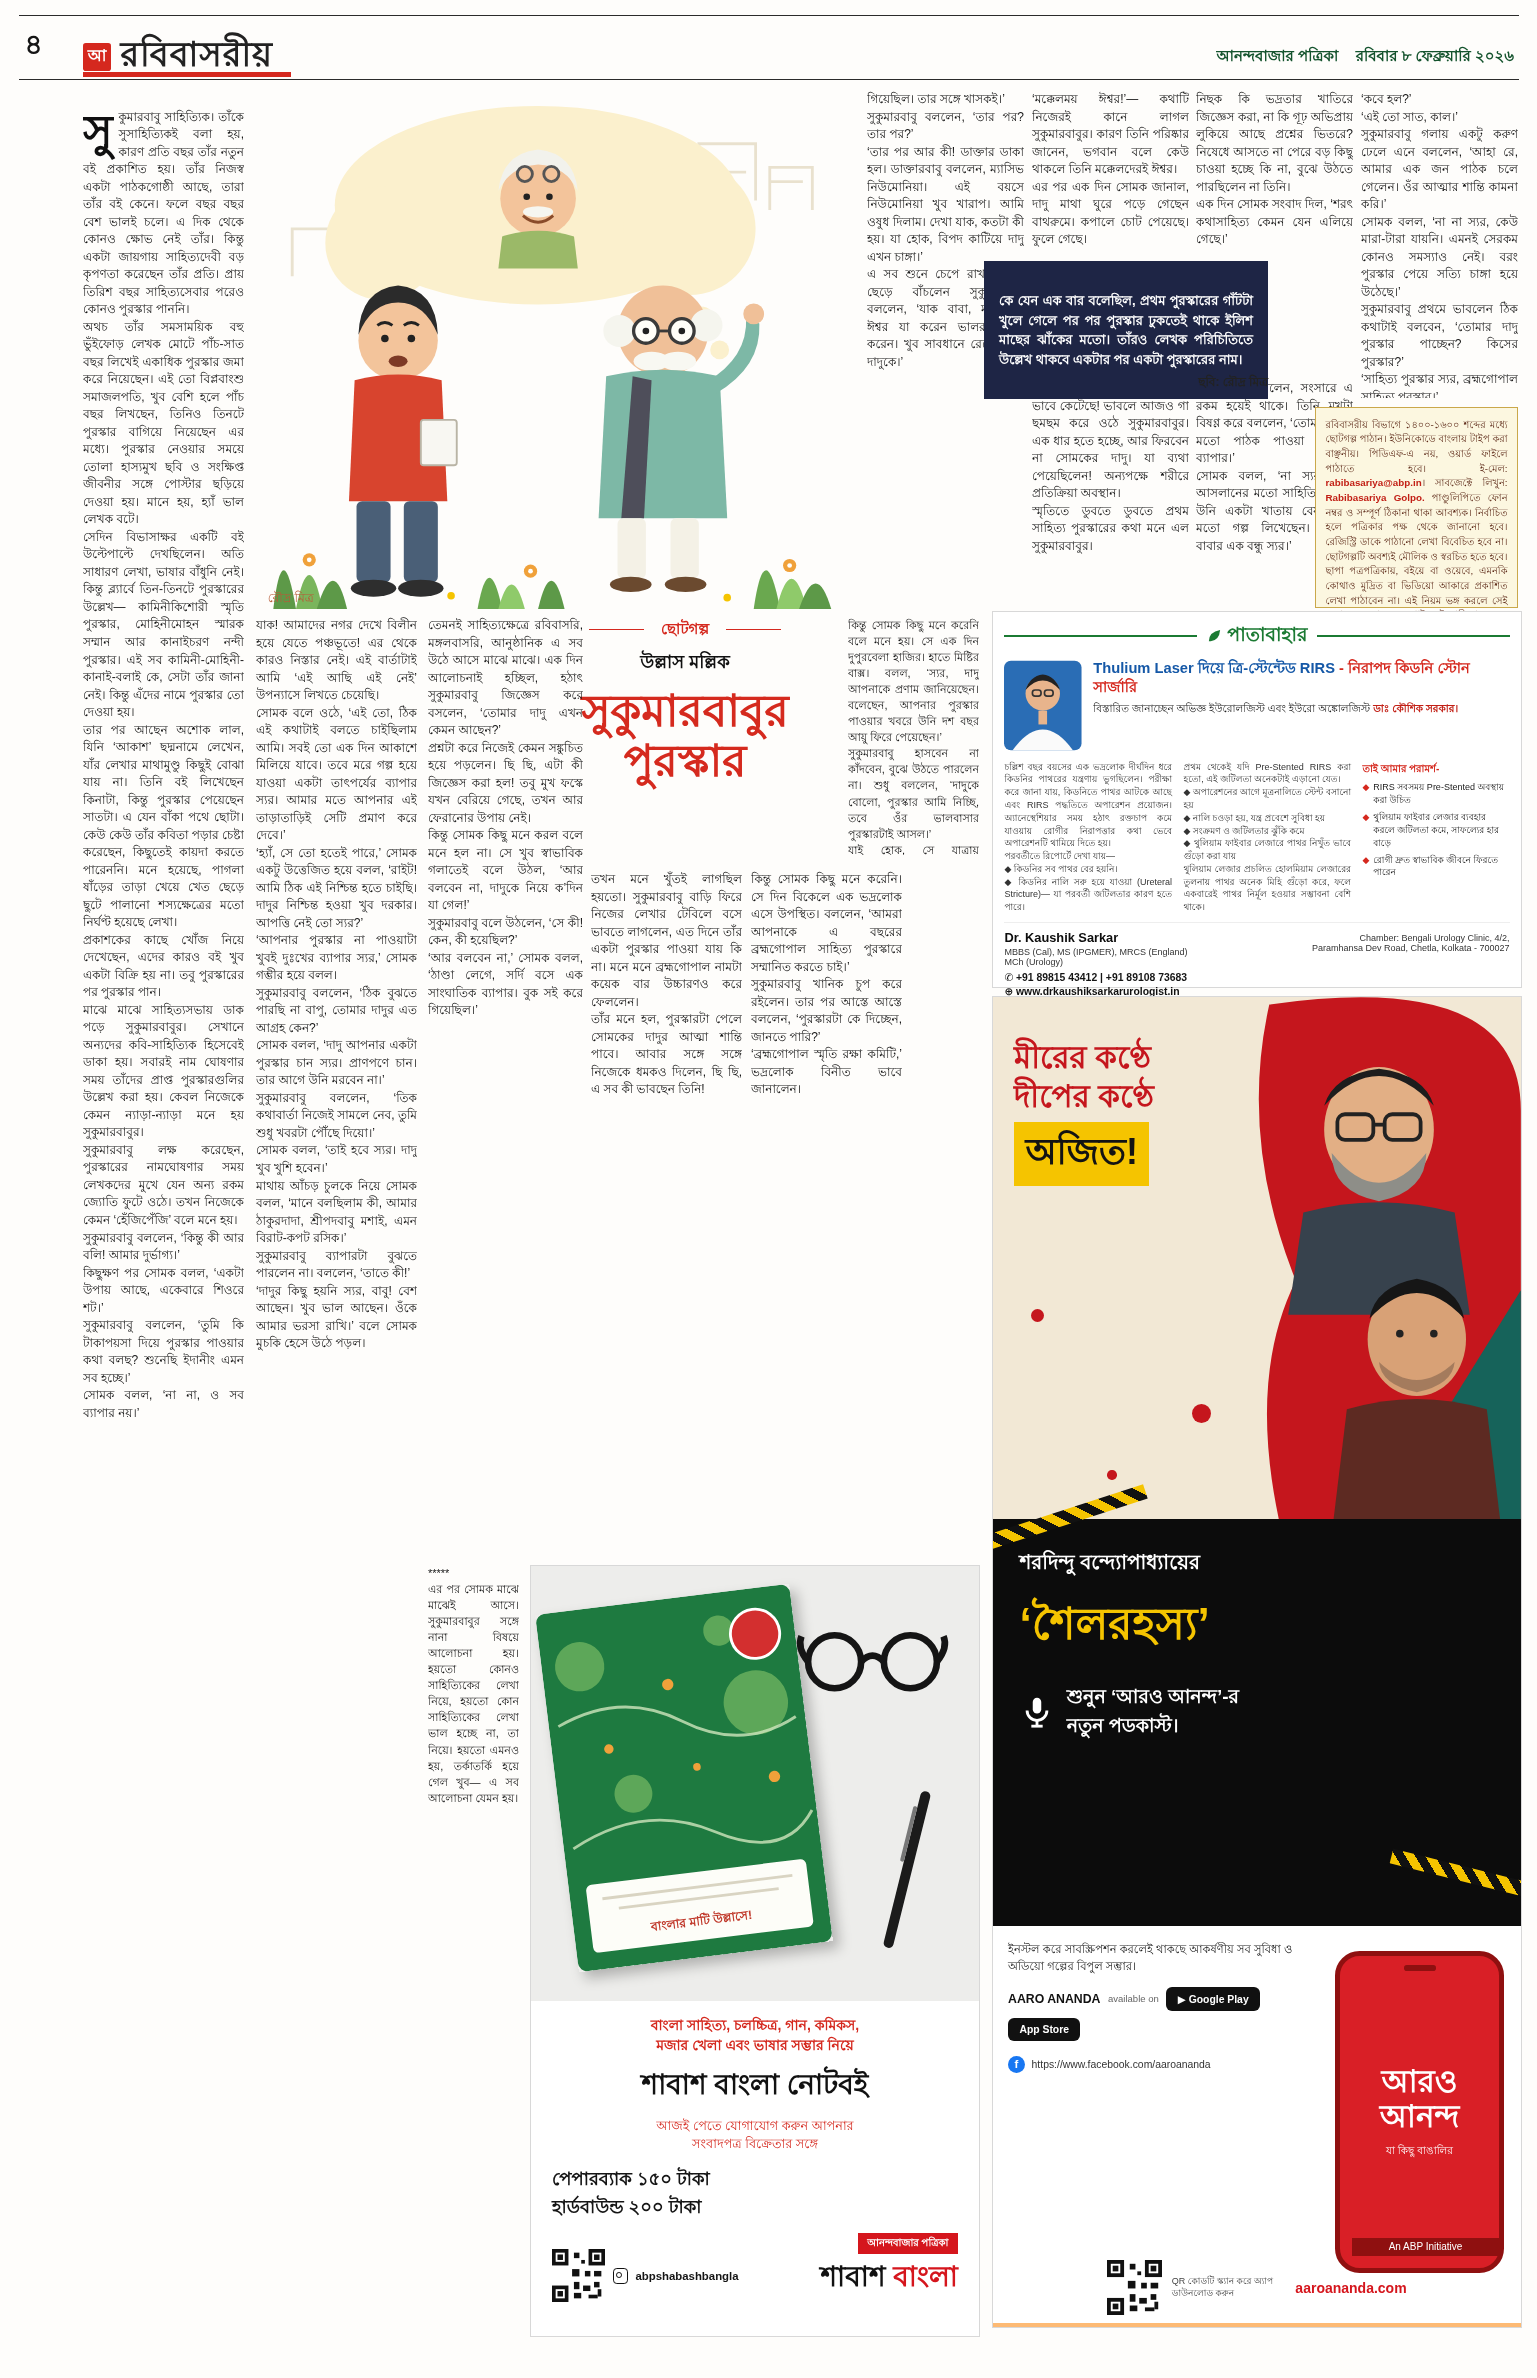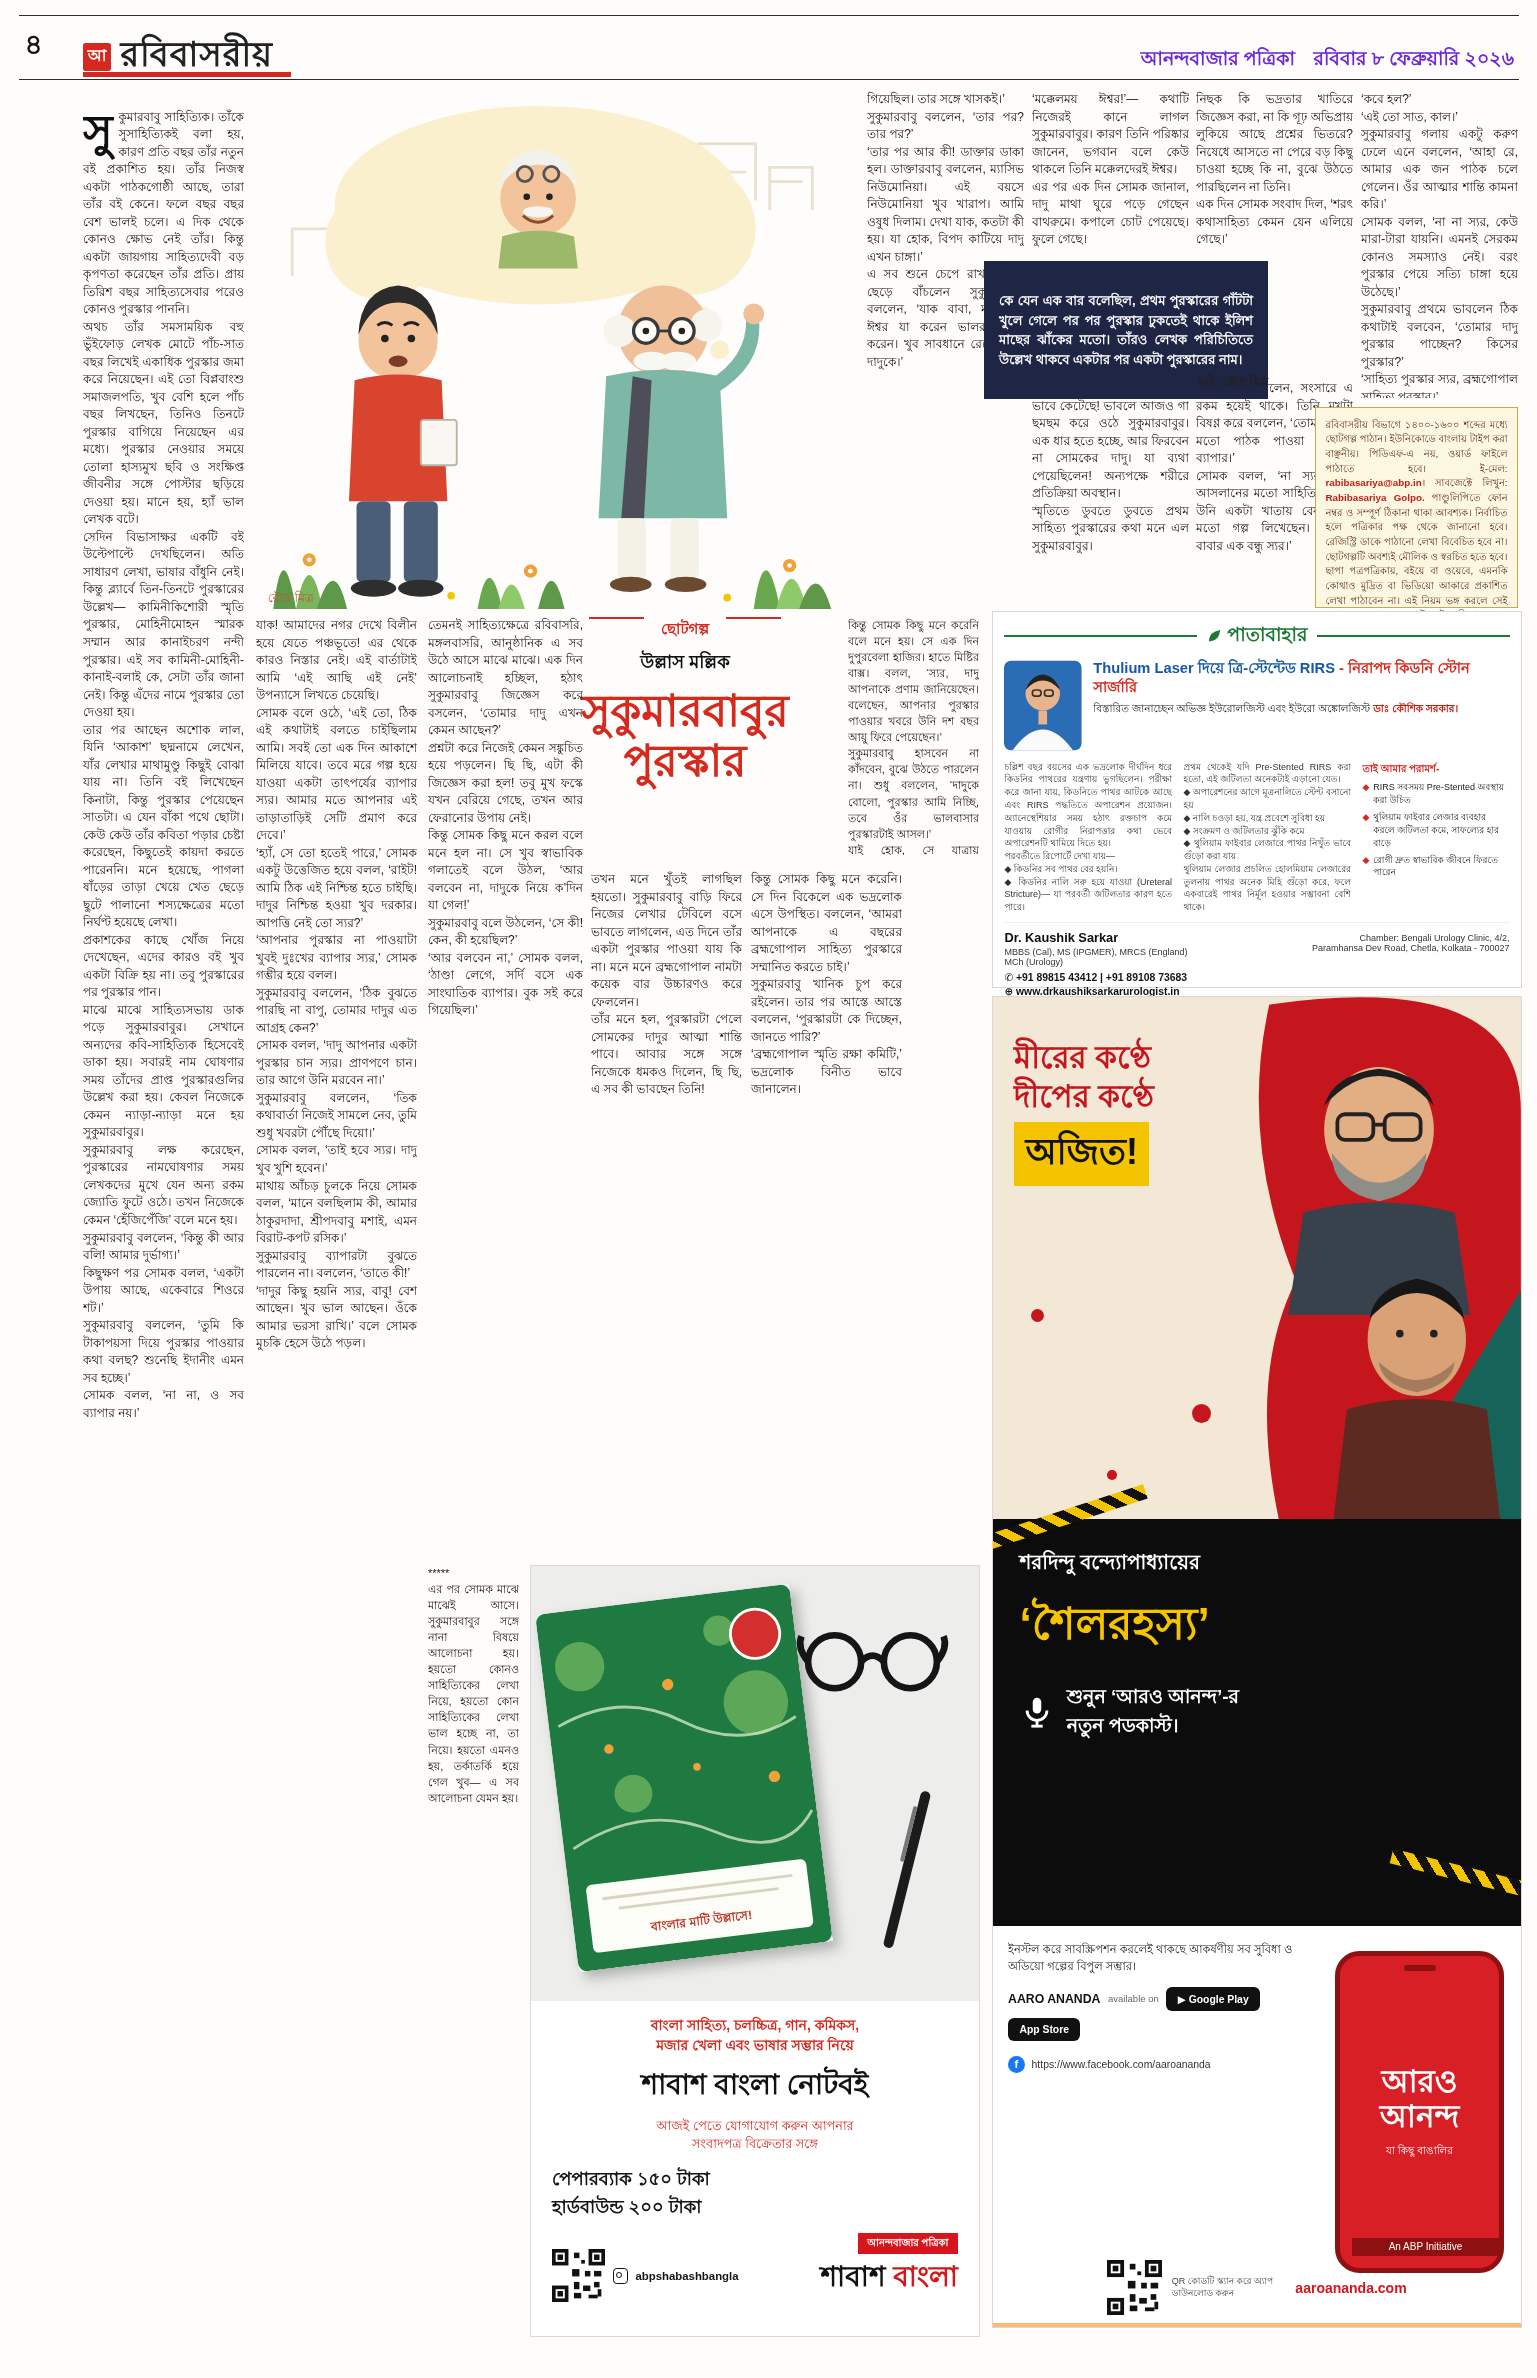--- a/index.html
+++ b/index.html
@@ -7,33 +7,33 @@
         font-family:"Liberation Sans","DejaVu Sans",sans-serif;color:#151515;overflow:hidden;}
   .abs{position:absolute;}
   .rule{background:#2b2b2b;height:0.9px;}
   
   .pagenum{font-size:28px;font-weight:bold;}
   .masthead{display:flex;align-items:center;gap:9.5px;}
   .mast-mark{width:28px;height:28px;background:#d5281e;color:#fff;font-weight:bold;font-size:16px;
              display:flex;align-items:center;justify-content:center;border-radius:2.8px;}
   .mast-title{font-size:34px;font-weight:bold;color:#222;letter-spacing:0.9px;}
   .mast-underline{background:#d5281e;height:4.7px;}
-  .dateline{font-size:19px;text-align:right;color:#6d28d9;}
+  .dateline{font-size:15px;text-align:right;color:#14532d;}
   .dateline .paper{font-weight:bold;margin-right:13.2px;}
   .dateline .date{font-weight:bold;}
   
   .col{font-size:12px;line-height:1.46;text-align:justify;white-space:pre-line;color:#161616;width:159px;}
   .dropcap{float:left;font-size:45px;line-height:0.9;font-weight:bold;padding:3.8px 5.7px 0 0;color:#101010;}
   
   .pullquote{background:#1e2545;color:#fff;font-weight:bold;font-size:13px;line-height:1.5;
              padding:30px 15px;box-sizing:border-box;text-align:justify;}
   .credit{font-size:12px;font-weight:bold;text-align:right;color:#222;}
   
   .story-head{text-align:center;}
-  .kicker-row{display:flex;justify-content:center;gap:17px;}
+  .kicker-row{display:flex;align-items:center;justify-content:center;gap:17px;}
   .kline{width:55px;height:1.9px;background:#d5281e;}
   .kicker{color:#d5281e;font-weight:bold;font-size:15px;}
   .author{font-size:18px;font-weight:bold;margin-top:5.7px;color:#101010;}
   .story-title{font-size:44px;font-weight:bold;color:#d52a1e;line-height:1.12;margin-top:7.6px;white-space:pre-line;}
   
   .subbox{background:#fcf7e0;border:0.9px solid #caa84a;padding:9.5px;box-sizing:border-box;
           font-size:9.8px;line-height:1.5;color:#5d2a18;text-align:justify;}
   .subbox .em{color:#c22016;font-weight:bold;}
   
   .pbx{background:#fff;border:0.9px solid #d8d8d8;box-sizing:border-box;padding:7.6px 11.4px;}

